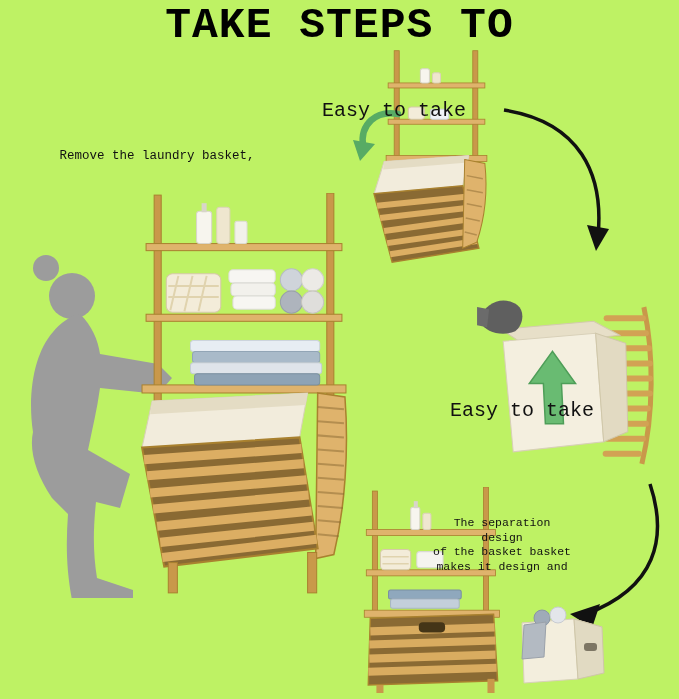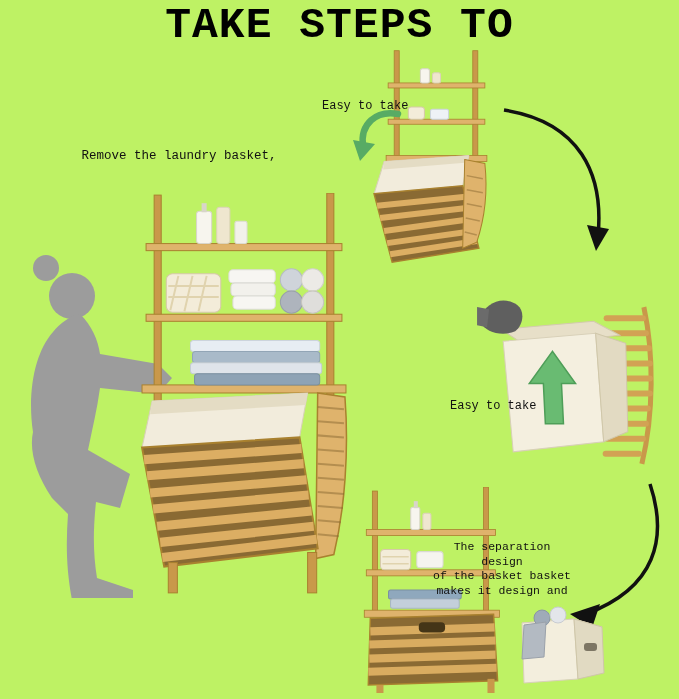--- a/index.html
+++ b/index.html
@@ -7,31 +7,31 @@
     position:relative;width:679px;height:699px;background:#bef264;overflow:hidden;
     font-family:Liberation Mono, monospace;color:#111111;
   }
   .abs{position:absolute;}
   .title{
     width:679px;text-align:center;font-size:43px;font-weight:bold;
     letter-spacing:1px;color:#000000;line-height:1.05;
   }
   .caption-sm{font-size:12.5px;line-height:22px;text-align:center;color:#111111;}
   .caption-xs{font-size:11.5px;line-height:14.5px;text-align:center;color:#111111;}
-  .easy-label{font-size:12px;color:#111111;}
+  .easy-label{font-size:20px;color:#111111;}
   svg{display:block;}
 </style>
 </head>
 <body>
 
 <div id="stage">
 
   <div class="abs title" style="left:0;top:3px;">TAKE STEPS TO</div>
 
-  <div class="abs caption-sm" style="left:54px;top:145px;width:250px;">
+  <div class="abs caption-sm" style="left:32px;top:145px;width:250px;">
     <div>Remove the laundry basket,</div>
   </div>
 
   <div class="abs" style="left:0;top:248px;width:200px;height:350px;">
     <svg width="200" height="350" viewBox="0 0 200 350">
       <g fill="#9c9c9c">
         <circle cx="46" cy="20" r="13"></circle>
         <circle cx="72" cy="48" r="23"></circle>
         <path d="M 80,66 C 92,78 98,92 100,106 L 158,116 L 172,130 L 158,146 L 100,140
                  C 97,162 92,182 88,202 L 130,226 L 120,260 L 96,254
@@ -237,19 +237,19 @@
         <rect x="72" y="52" width="13" height="8" rx="3" fill="#6b6454" opacity="0.85"></rect>
       </g>
       <g>
         <circle cx="30" cy="27" r="8" fill="#9fabb8" stroke="#8a97a5"></circle>
         <circle cx="46" cy="24" r="8" fill="#e3e6ea" stroke="#c8ccd2"></circle>
         <polygon points="12,34 34,31 32,66 10,68" fill="#b3bac2" stroke="#9aa1aa"></polygon>
       </g>
     </svg>
   </div>
 
-  <div class="abs caption-xs" style="left:432px;top:540px;width:140px;">
+  <div class="abs caption-xs" style="left:432px;top:516px;width:140px;">
     <div>The separation design</div>
     <div>of the basket basket</div>
     <div>makes it design and</div>
   </div>
 
 </div>
 
 </body></html>

